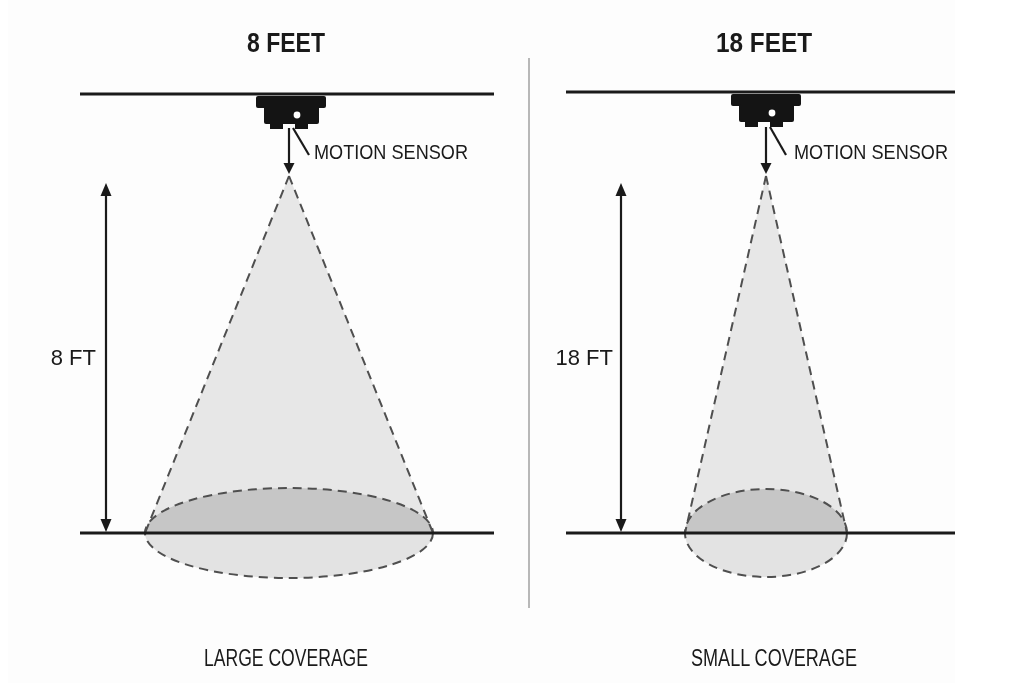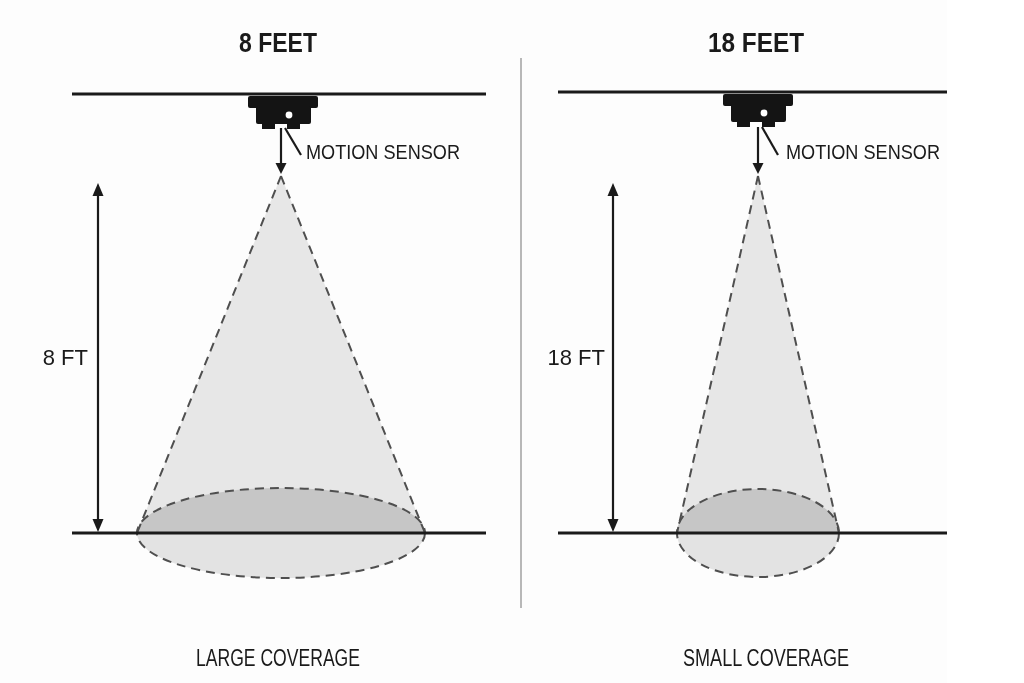--- a/index.html
+++ b/index.html
@@ -16,20 +16,21 @@
   body{
     background:#ffffff;
     font-family:"Liberation Sans", sans-serif;
   }
   .stage{
     position:relative;
     width:947px;
     height:683px;
     background:var(--background);
     overflow:hidden;
+    margin-left:8px;
   }
   svg{display:block;}
   .solid-line{stroke:var(--ink);stroke-width:3;fill:none;}
   .dash-line{stroke:var(--dash-stroke);stroke-width:2;fill:none;stroke-dasharray:9 6;}
   .cone-body{fill:var(--cone-fill);fill-opacity:0.9;stroke:none;}
   .ellipse-top{fill:var(--ellipse-top-fill);stroke:none;}
   .ellipse-bottom{fill:var(--ellipse-bottom-fill);fill-opacity:0.55;stroke:none;}
   .sensor-part{fill:var(--sensor);stroke:none;}
   .sensor-lens{fill:#ffffff;stroke:none;}
   .thin-ink{stroke:var(--ink);stroke-width:2.2;fill:none;}

